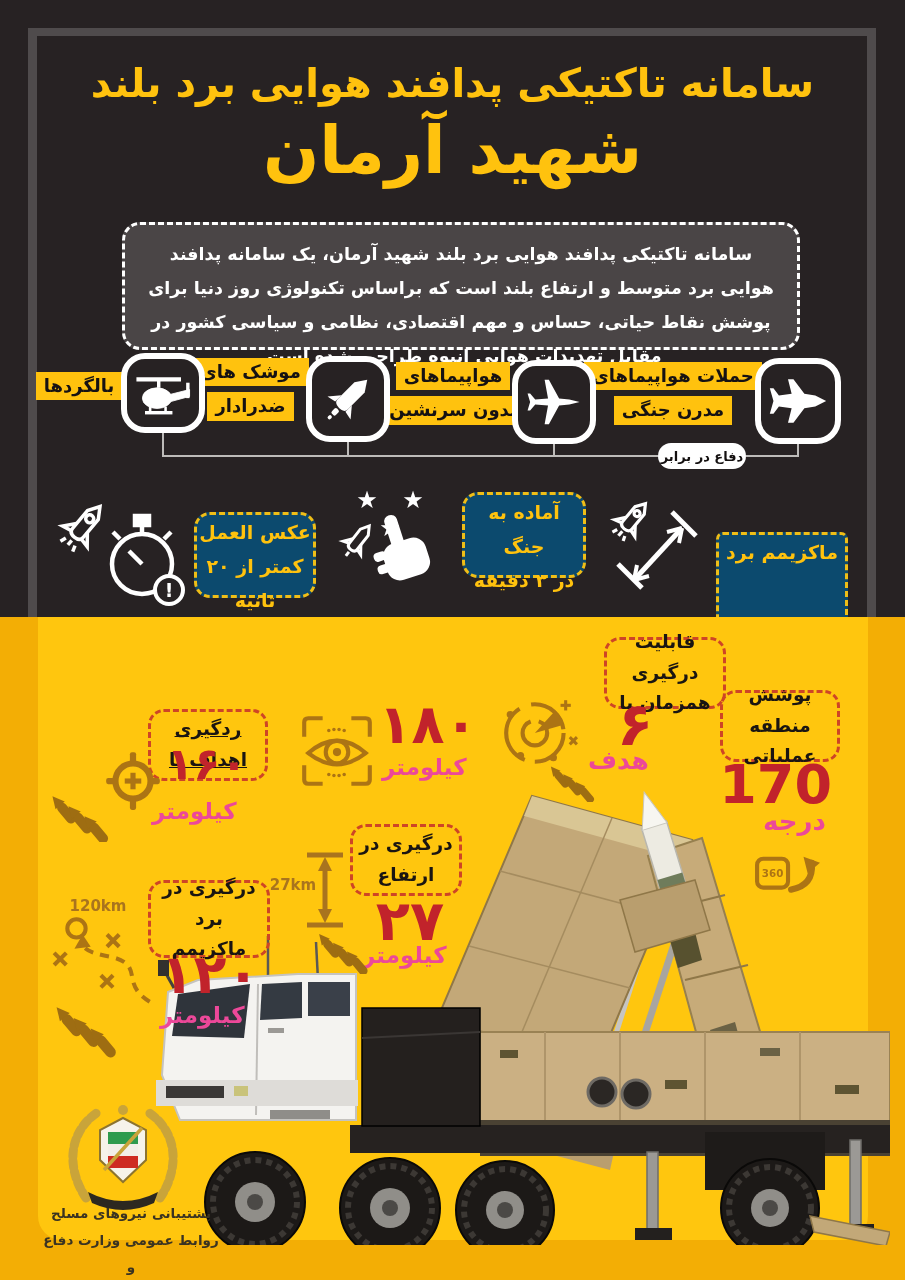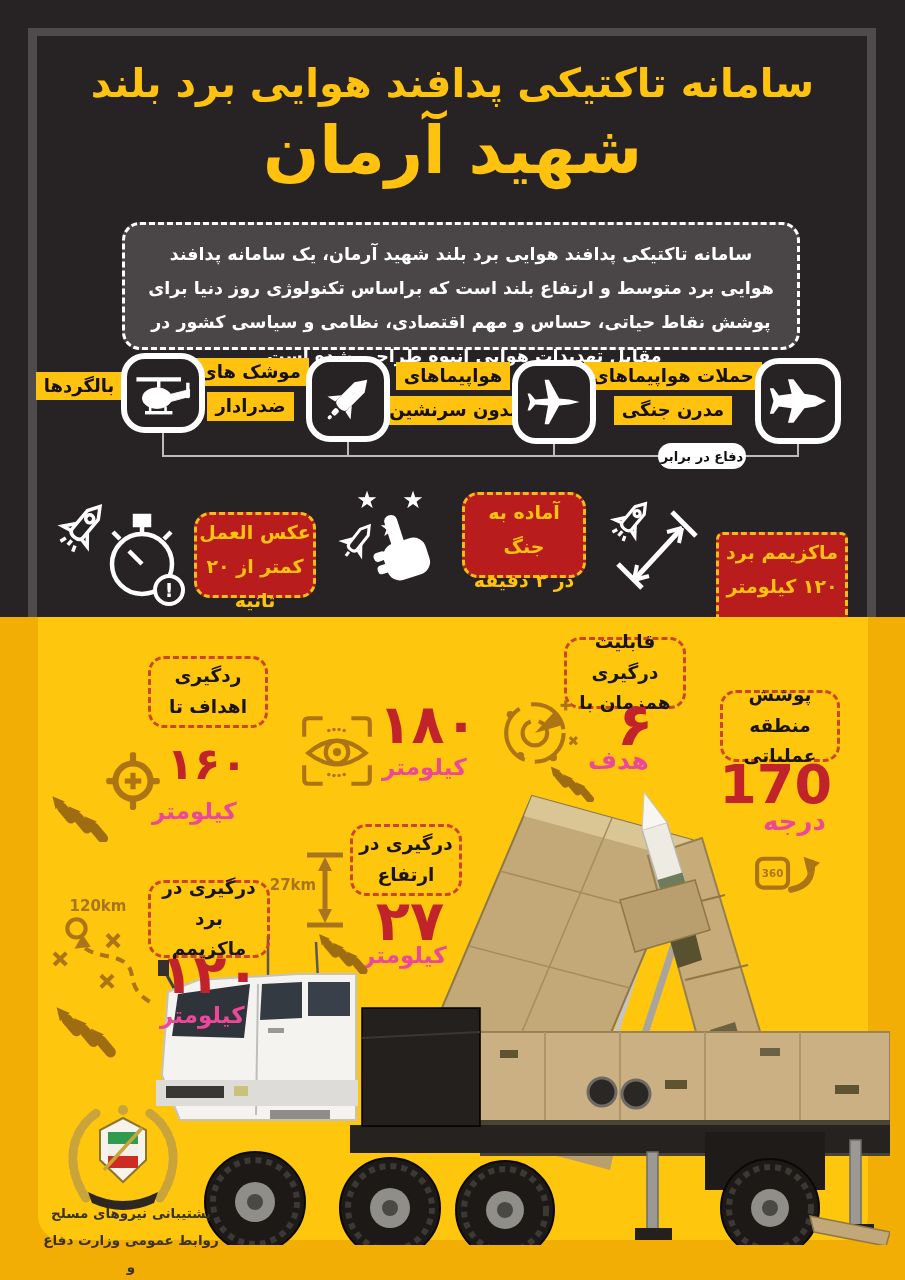--- a/index.html
+++ b/index.html
@@ -14,22 +14,22 @@
   .t2{color:#FFC20E;font-size:66px;text-align:center;}
   .desc{background:#4A4546;border:3px dashed #FFFFFF;border-radius:18px;color:#FFFFFF;
         font-size:17.5px;line-height:1.95;text-align:center;padding:12px 20px;box-sizing:border-box;}
   .threat-box{border:6px solid #FFFFFF;border-radius:24px;background:#272223;
               display:flex;align-items:center;justify-content:center;box-sizing:border-box;}
   .tlabels{display:flex;flex-direction:column;align-items:center;gap:6px;}
   .hl{background:#FFC20E;color:#161213;font-size:18px;line-height:1.35;padding:2px 8px;display:inline-block;white-space:nowrap;}
   .cline{background:#BDBBB9;}
   .pill{background:#FFFFFF;color:#141010;border-radius:14px;font-size:13px;
         display:flex;align-items:center;justify-content:center;}
-  .dash-stat{background:#b91c1c;border:3px dashed #EFBE17;border-radius:16px;color:#FFC20E;
-             text-align:center;display:flex;flex-direction:column;justify-content:flex-start;
+  .dash-stat{background:#0c4a6e;border:3px dashed #EFBE17;border-radius:16px;color:#FFC20E;
+             text-align:center;display:flex;flex-direction:column;justify-content:space-between;
              font-size:19px;line-height:1.8;box-sizing:border-box;}
   .stars{color:#FFFFFF;font-size:24px;letter-spacing:8px;text-align:center;}
   
   .yellowsec{left:0;top:617px;width:905px;height:663px;background:#F3AE05;}
   .panel{left:38px;top:617px;width:830px;height:623px;background:#FFC60E;
          border-bottom-left-radius:24px;border-bottom-right-radius:24px;}
   .callout{border:3px dashed #CE4526;border-radius:16px;color:#1A1512;text-align:center;
            display:flex;flex-direction:column;justify-content:center;font-size:18.5px;
            line-height:1.65;box-sizing:border-box;}
   .num{color:#C1232B;text-align:center;line-height:1;}
@@ -280,21 +280,21 @@
         </g>
     </g>
 
     <rect x="497" y="372" width="11" height="80" fill="#9B9995" stroke="#6F6D69" stroke-width="1.5"></rect>
     <polygon points="485,448 522,448 522,460 485,460" fill="#23201E"></polygon>
     <rect x="700" y="360" width="11" height="88" fill="#9B9995" stroke="#6F6D69" stroke-width="1.5"></rect>
     <polygon points="688,444 724,444 724,456 688,456" fill="#23201E"></polygon>
     <polygon points="660,436 740,452 736,466 664,452" fill="#C2A878" stroke="#8F7748" stroke-width="1.5"></polygon>
   </svg>
 
-  <div class="abs callout rtl" style="left:148px;top:656px;width:120px;height:72px;">
+  <div class="abs callout rtl" style="left:148px;top:709px;width:120px;height:72px;text-decoration:underline;">
     <span>ردگیری</span>
     <span>اهداف تا</span>
   </div>
   <div class="abs num rtl" style="left:152px;top:742px;width:110px;font-size:44px;">۱۶۰</div>
   <div class="abs unit rtl" style="left:152px;top:800px;width:110px;font-size:23px;">کیلومتر</div>
   <svg class="abs" style="left:104px;top:748px;" width="58" height="64" viewBox="0 0 56 62">
     <g stroke="#AC7414" fill="none">
       <circle cx="28" cy="32" r="17" stroke-width="6"></circle>
       <line x1="20" y1="32" x2="36" y2="32" stroke-width="5"></line>
       <line x1="28" y1="24" x2="28" y2="40" stroke-width="5"></line>
@@ -340,21 +340,21 @@
         <circle cx="45" cy="20" r="1.7"></circle>
       <circle cx="30" cy="63" r="1.7"></circle>
         <circle cx="35" cy="64" r="1.7"></circle>
         <circle cx="40" cy="64" r="1.7"></circle>
         <circle cx="45" cy="63" r="1.7"></circle>
     </g>
   </svg>
   <div class="abs num rtl" style="left:378px;top:698px;width:100px;font-size:54px;">۱۸۰</div>
   <div class="abs unit rtl" style="left:382px;top:756px;width:94px;font-size:23px;">کیلومتر</div>
 
-  <div class="abs callout rtl" style="left:564px;top:637px;width:122px;height:72px;">
+  <div class="abs callout rtl" style="left:604px;top:637px;width:122px;height:72px;">
     <span>قابلیت درگیری</span>
     <span>همزمان با</span>
   </div>
   <svg class="abs" style="left:500px;top:692px;" width="78" height="80" viewBox="0 0 76 78">
     <g stroke="#AC7414" fill="none" stroke-width="4">
       <circle cx="34" cy="40" r="28" stroke-dasharray="44 10 62 12"></circle>
       <circle cx="34" cy="40" r="12" stroke-dasharray="52 8"></circle>
     </g>
     <path d="M34 40 L54 18 A30 30 0 0 1 62 32 Z" fill="#AC7414"></path>
     <g fill="#AC7414">

